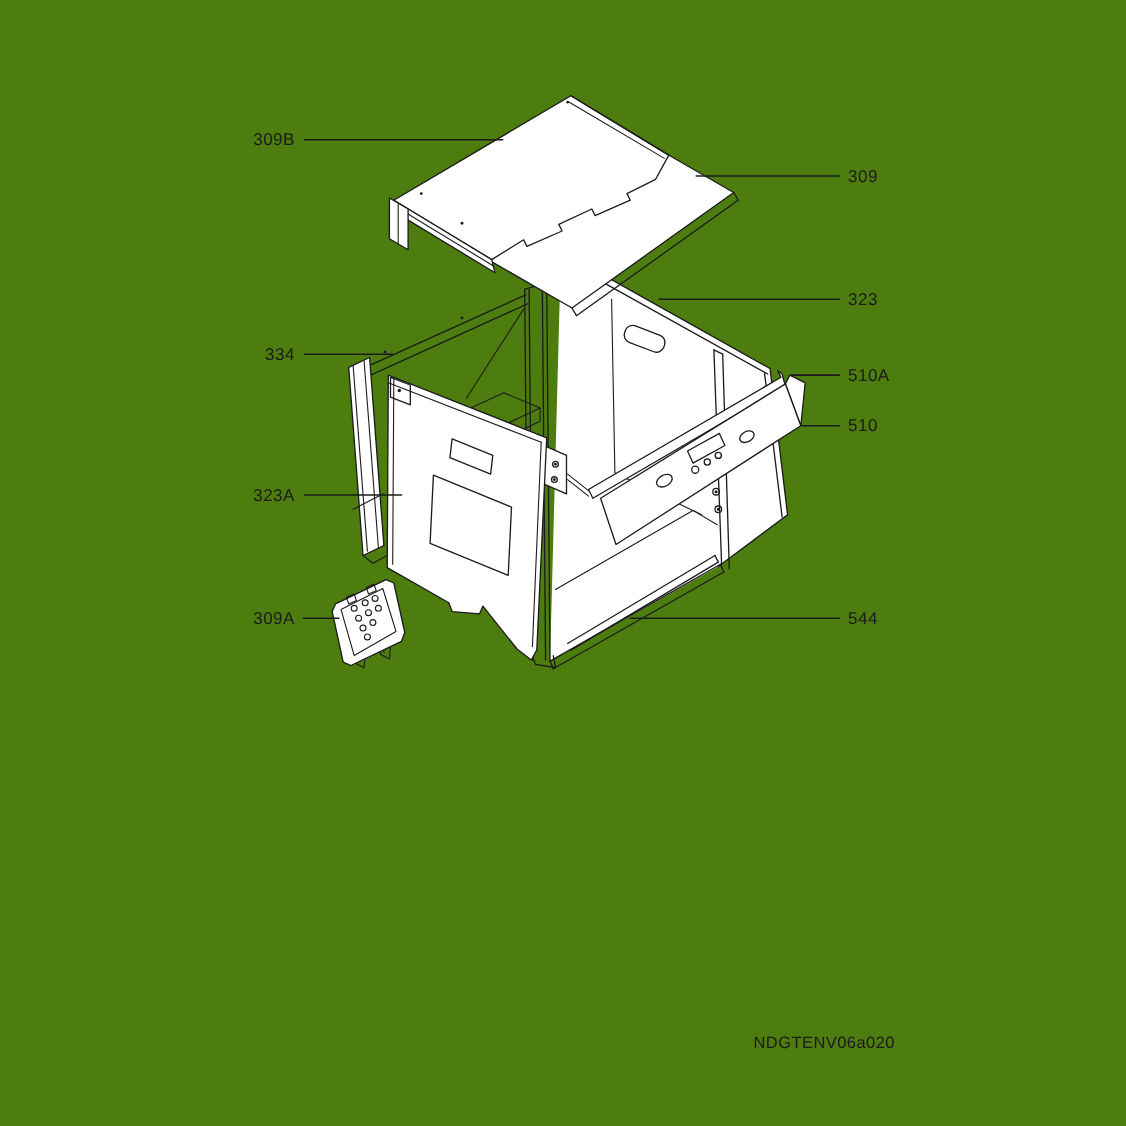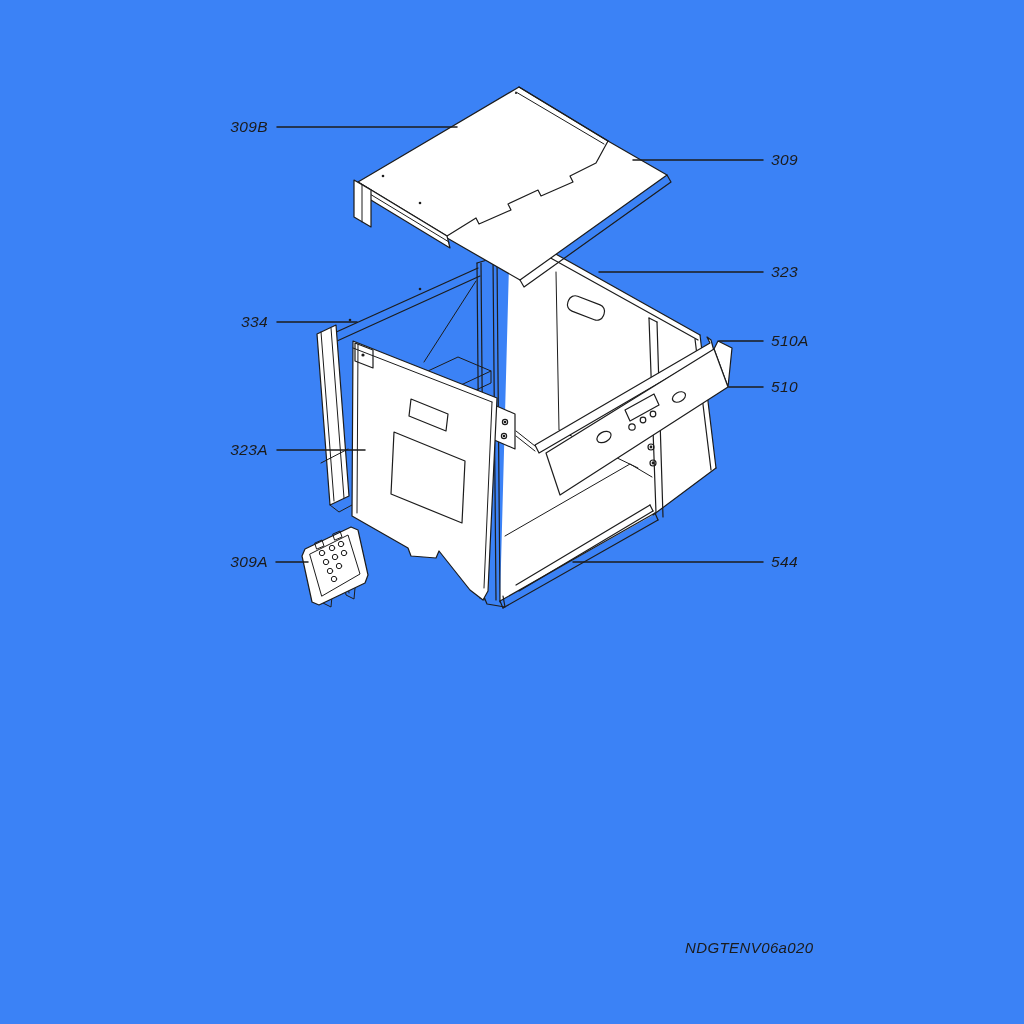--- a/index.html
+++ b/index.html
@@ -1,19 +1,18 @@
 <!DOCTYPE html>
 <html><head>
 <meta charset="utf-8">
 <style>
   html,body{margin:0;padding:0;background:#ffffff;}
   .page{
-    position:relative;width:1024px;height:1024px;background:#3b82f6;overflow:hidden;
+    position:relative;width:1024px;height:1024px;background:#4d7c0f;overflow:hidden;
     font-family:"Liberation Sans", sans-serif;
-    font-style:italic;
   }
   svg{position:absolute;top:0;left:0;}
   .callout-text{
     font-family:"Liberation Sans", sans-serif;
     font-size:15.5px;fill:#1b1b1b;letter-spacing:.4px;
   }
   .code-text{
     font-family:"Liberation Sans", sans-serif;
     font-size:15px;fill:#1b1b1b;letter-spacing:.4px;
   }

